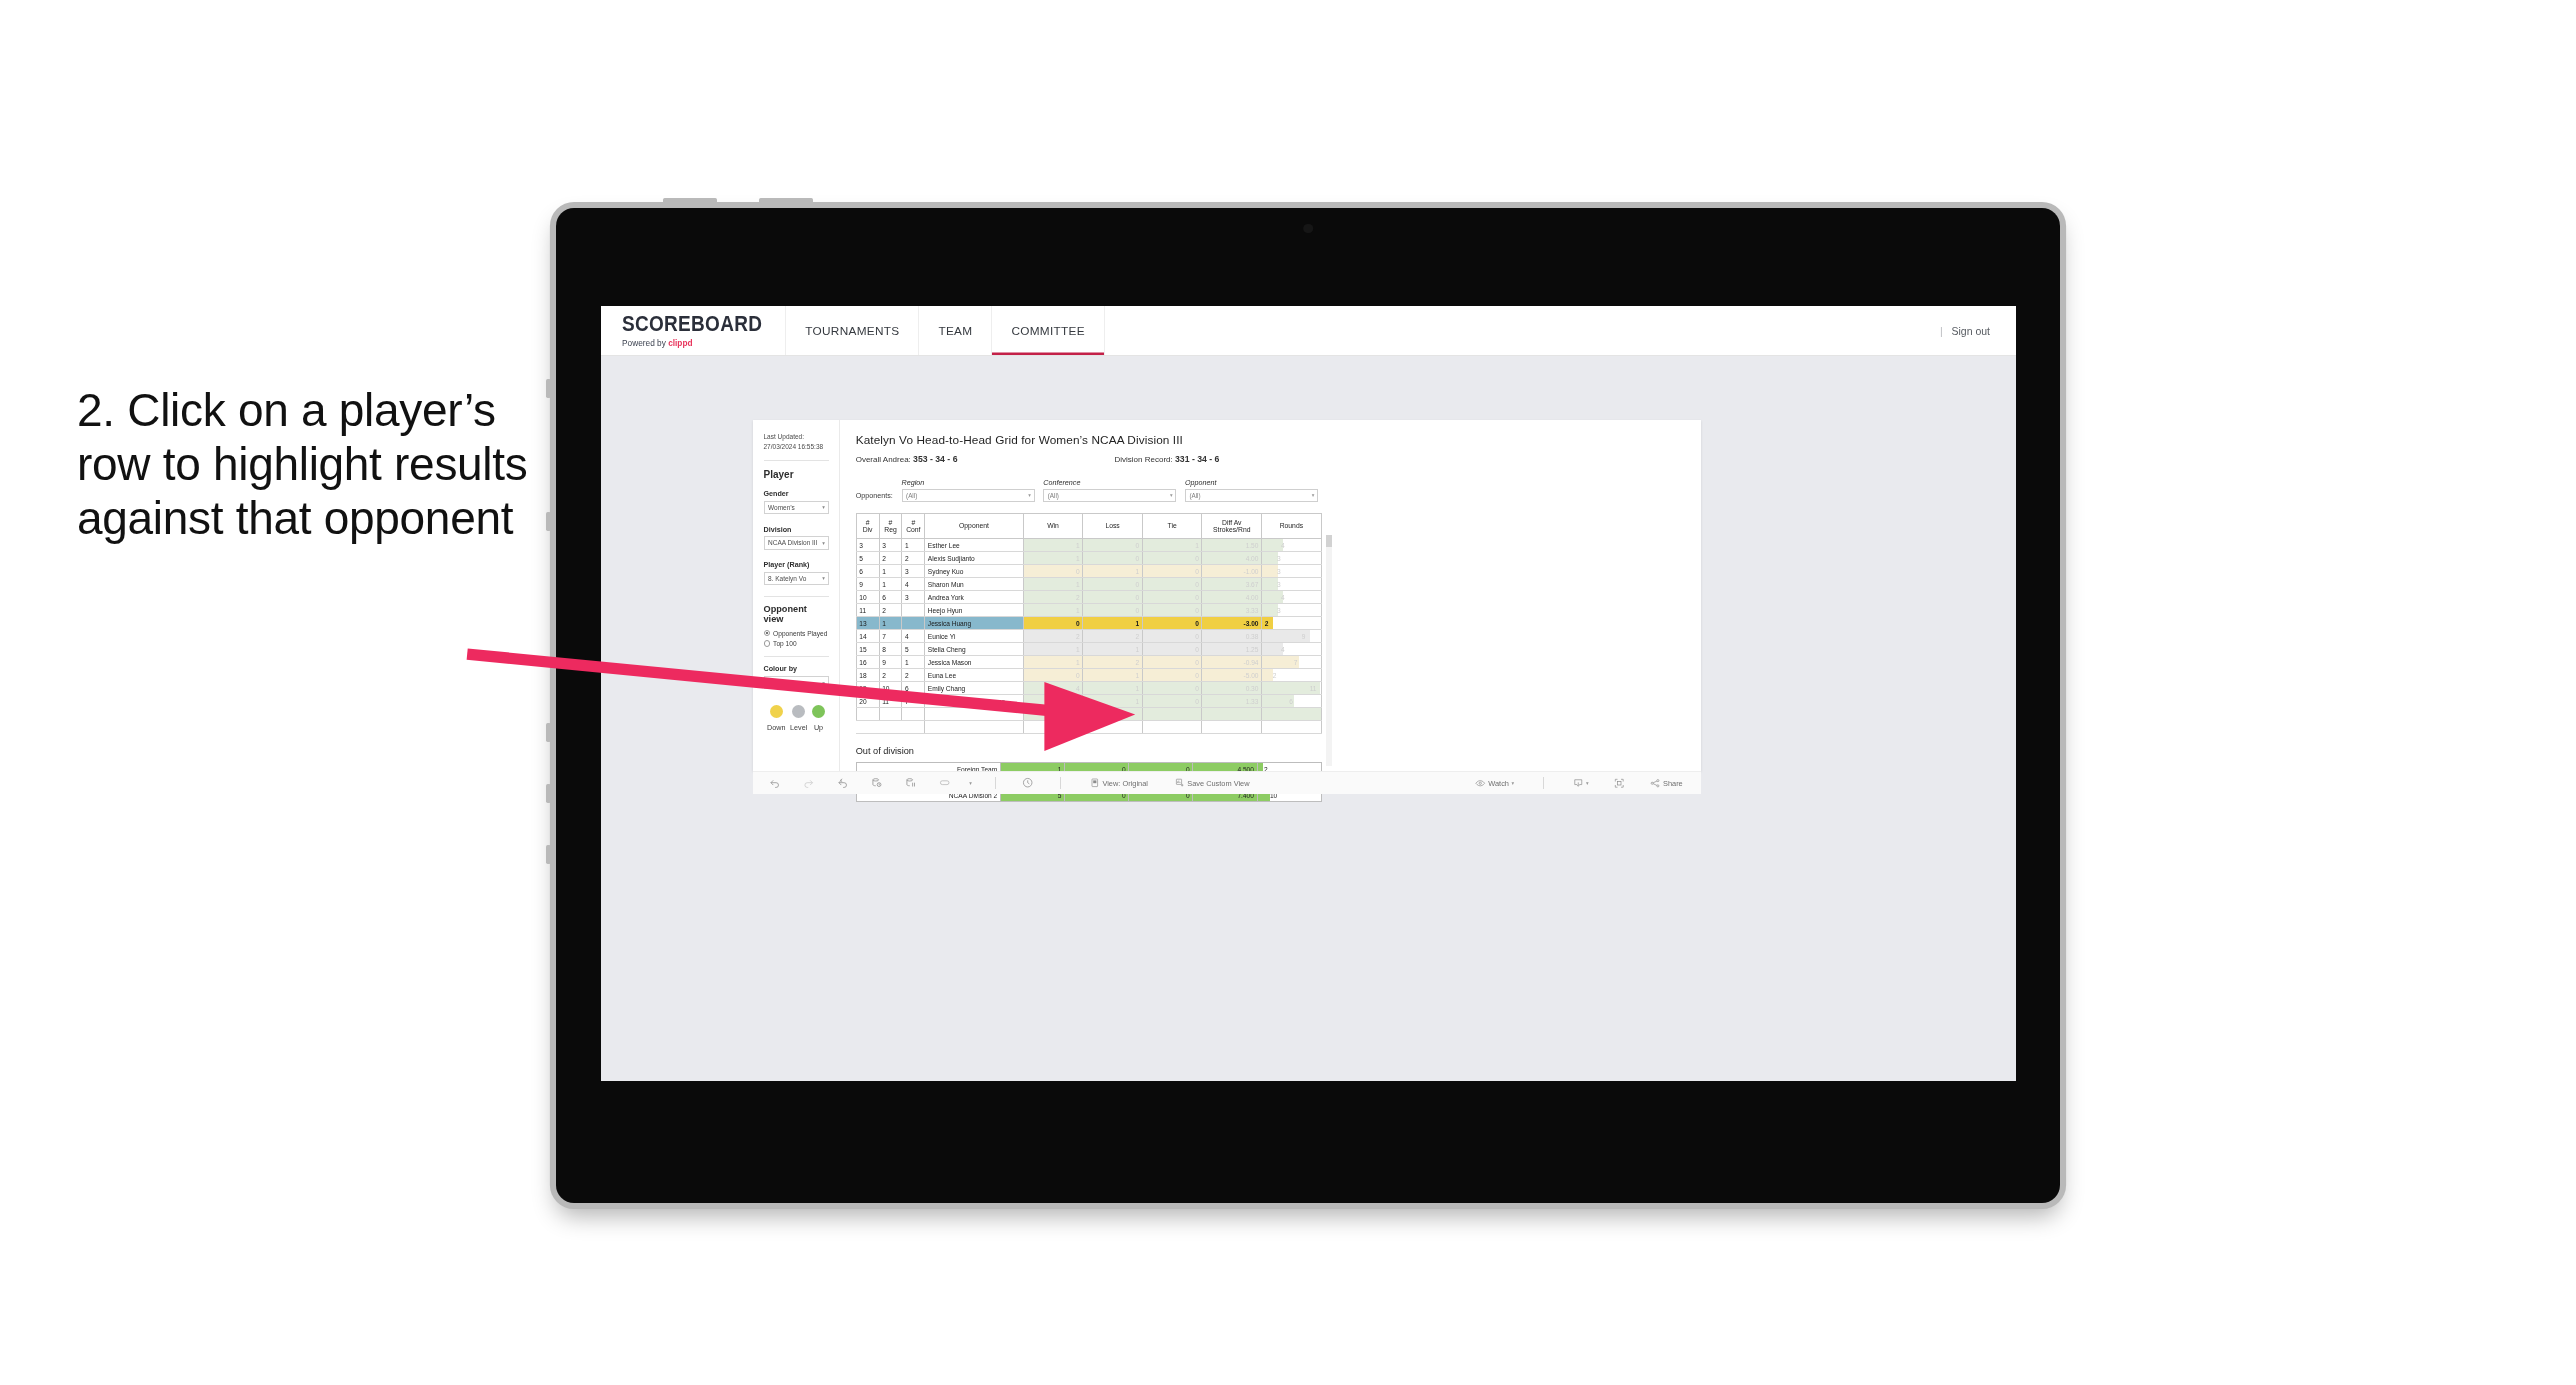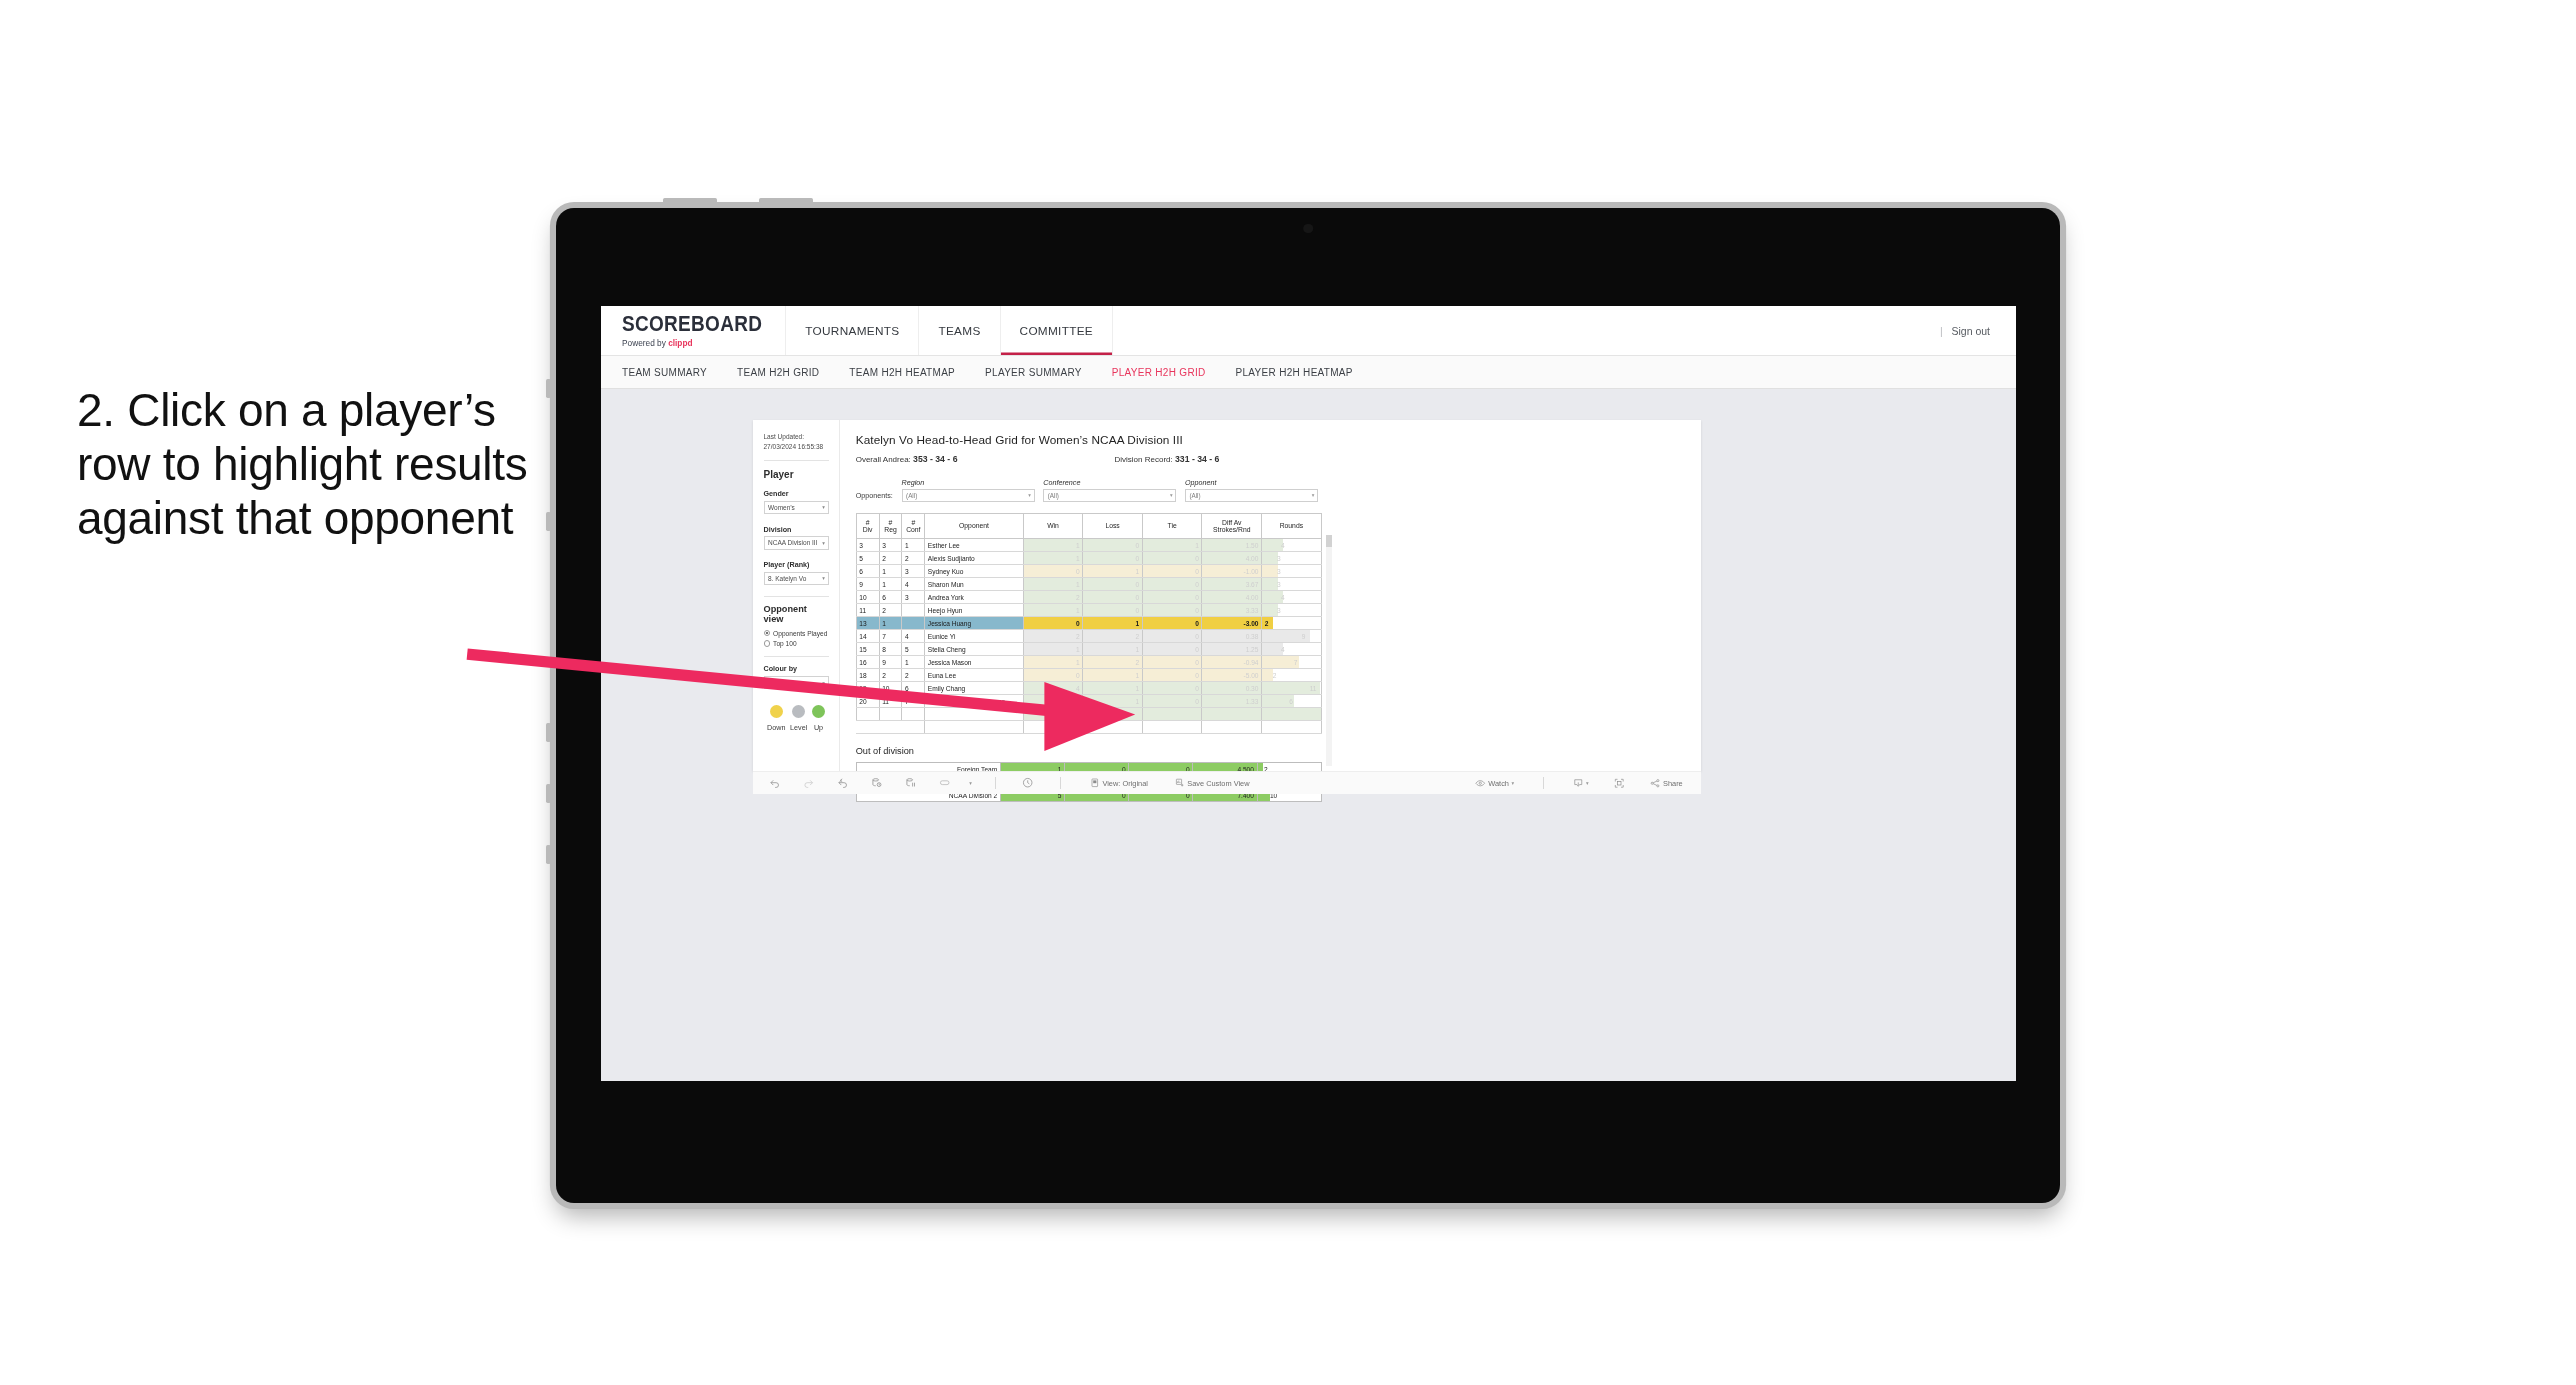--- a/index.html
+++ b/index.html
@@ -238,36 +238,28 @@
     <div class="side-btn l5"></div>
 
     <div class="screen">
 
       <div class="topnav">
         <div class="brand">
           <div class="brand-main">SCOREBOARD</div>
           <div class="brand-sub"><span>Powered by </span><span class="cl">clippd</span></div>
         </div>
         <div class="navitem">TOURNAMENTS</div>
-        <div class="navitem">TEAMS</div>
+        <div class="navitem">TEAM</div>
         <div class="navitem active">COMMITTEE</div>
         <div class="nav-right">
           <span class="nav-sep">|</span>
           <span class="signout">Sign out</span>
         </div>
       </div>
 
-      <div class="subnav">
-        <span>TEAM SUMMARY</span>
-        <span>TEAM H2H GRID</span>
-        <span>TEAM H2H HEATMAP</span>
-        <span>PLAYER SUMMARY</span>
-        <span class="sel">PLAYER H2H GRID</span>
-        <span>PLAYER H2H HEATMAP</span>
-      </div>
 
       <div class="card">
 
         <div class="side">
           <div class="lastupd">Last Updated: 27/03/2024 16:55:38</div>
           <div class="hr"></div>
 
           <div class="s-h1">Player</div>
 
           <div class="s-lbl">Gender</div>

